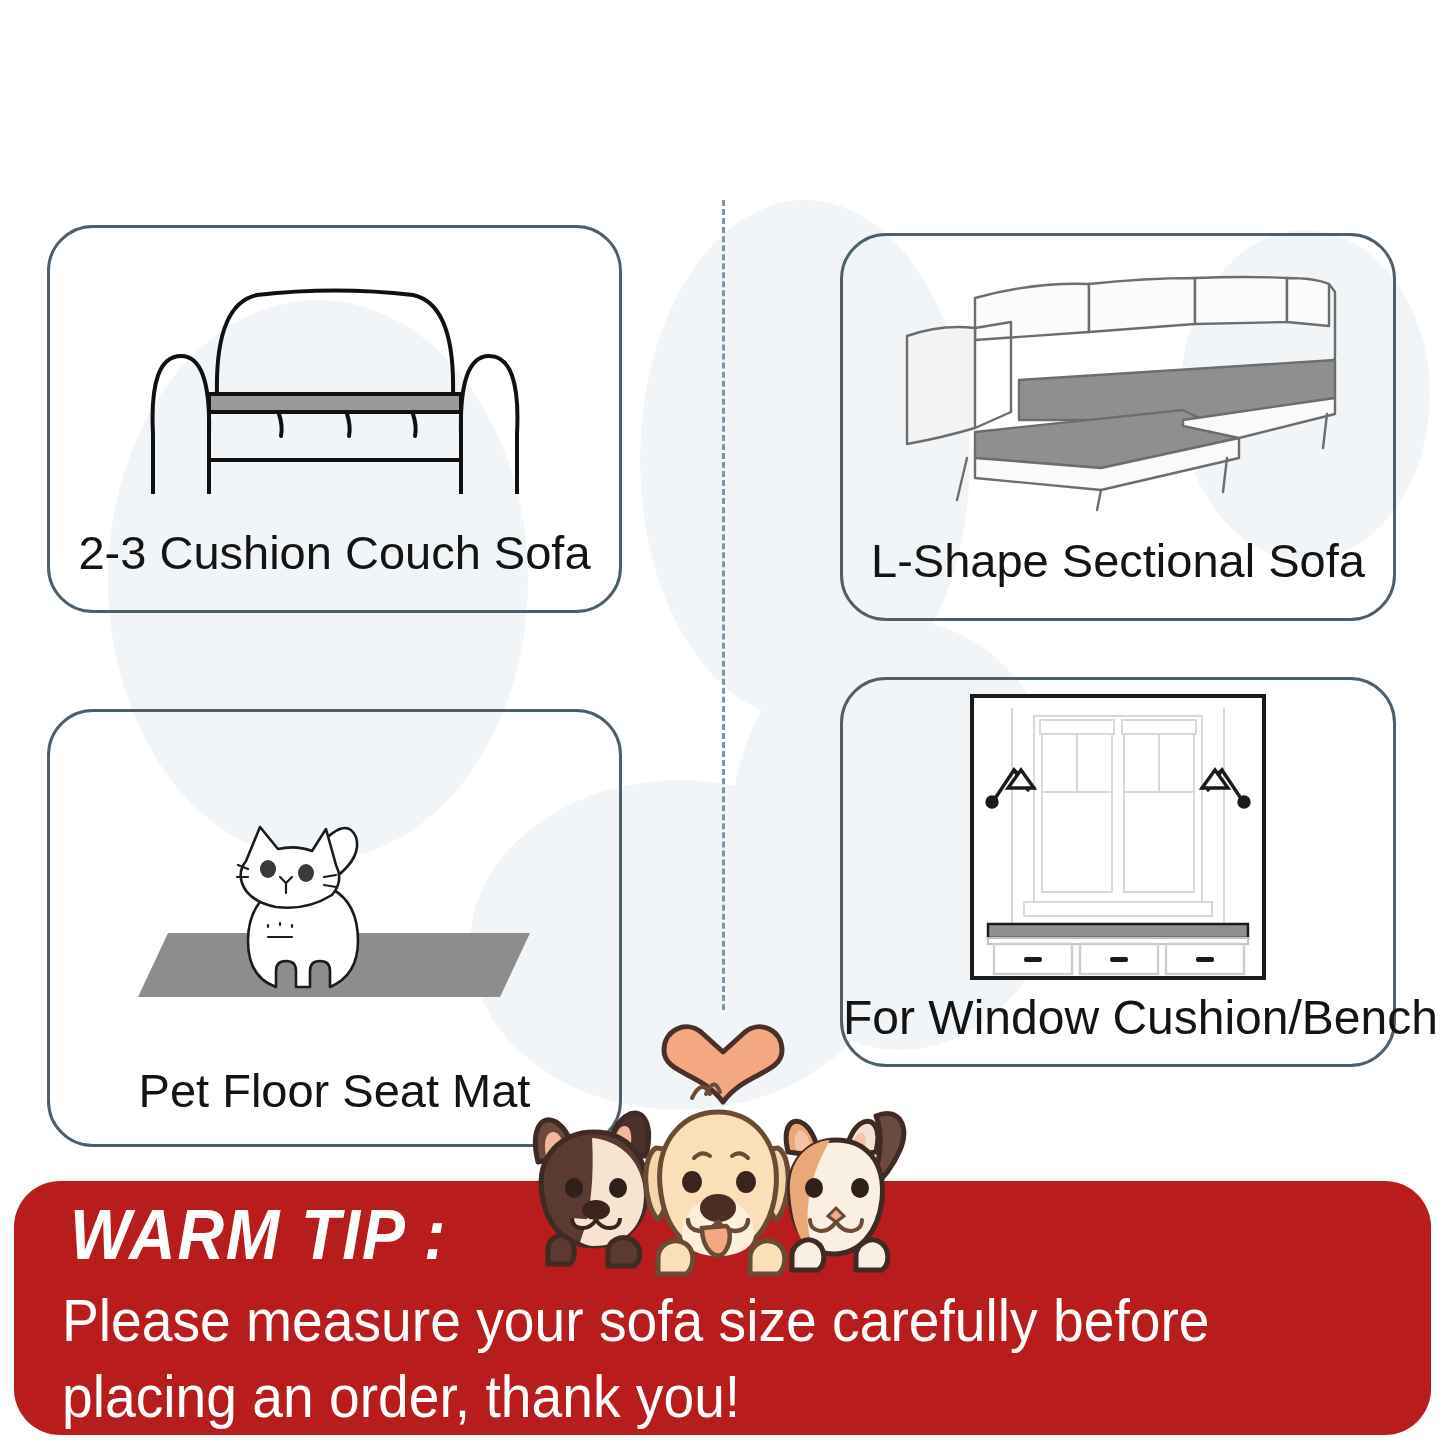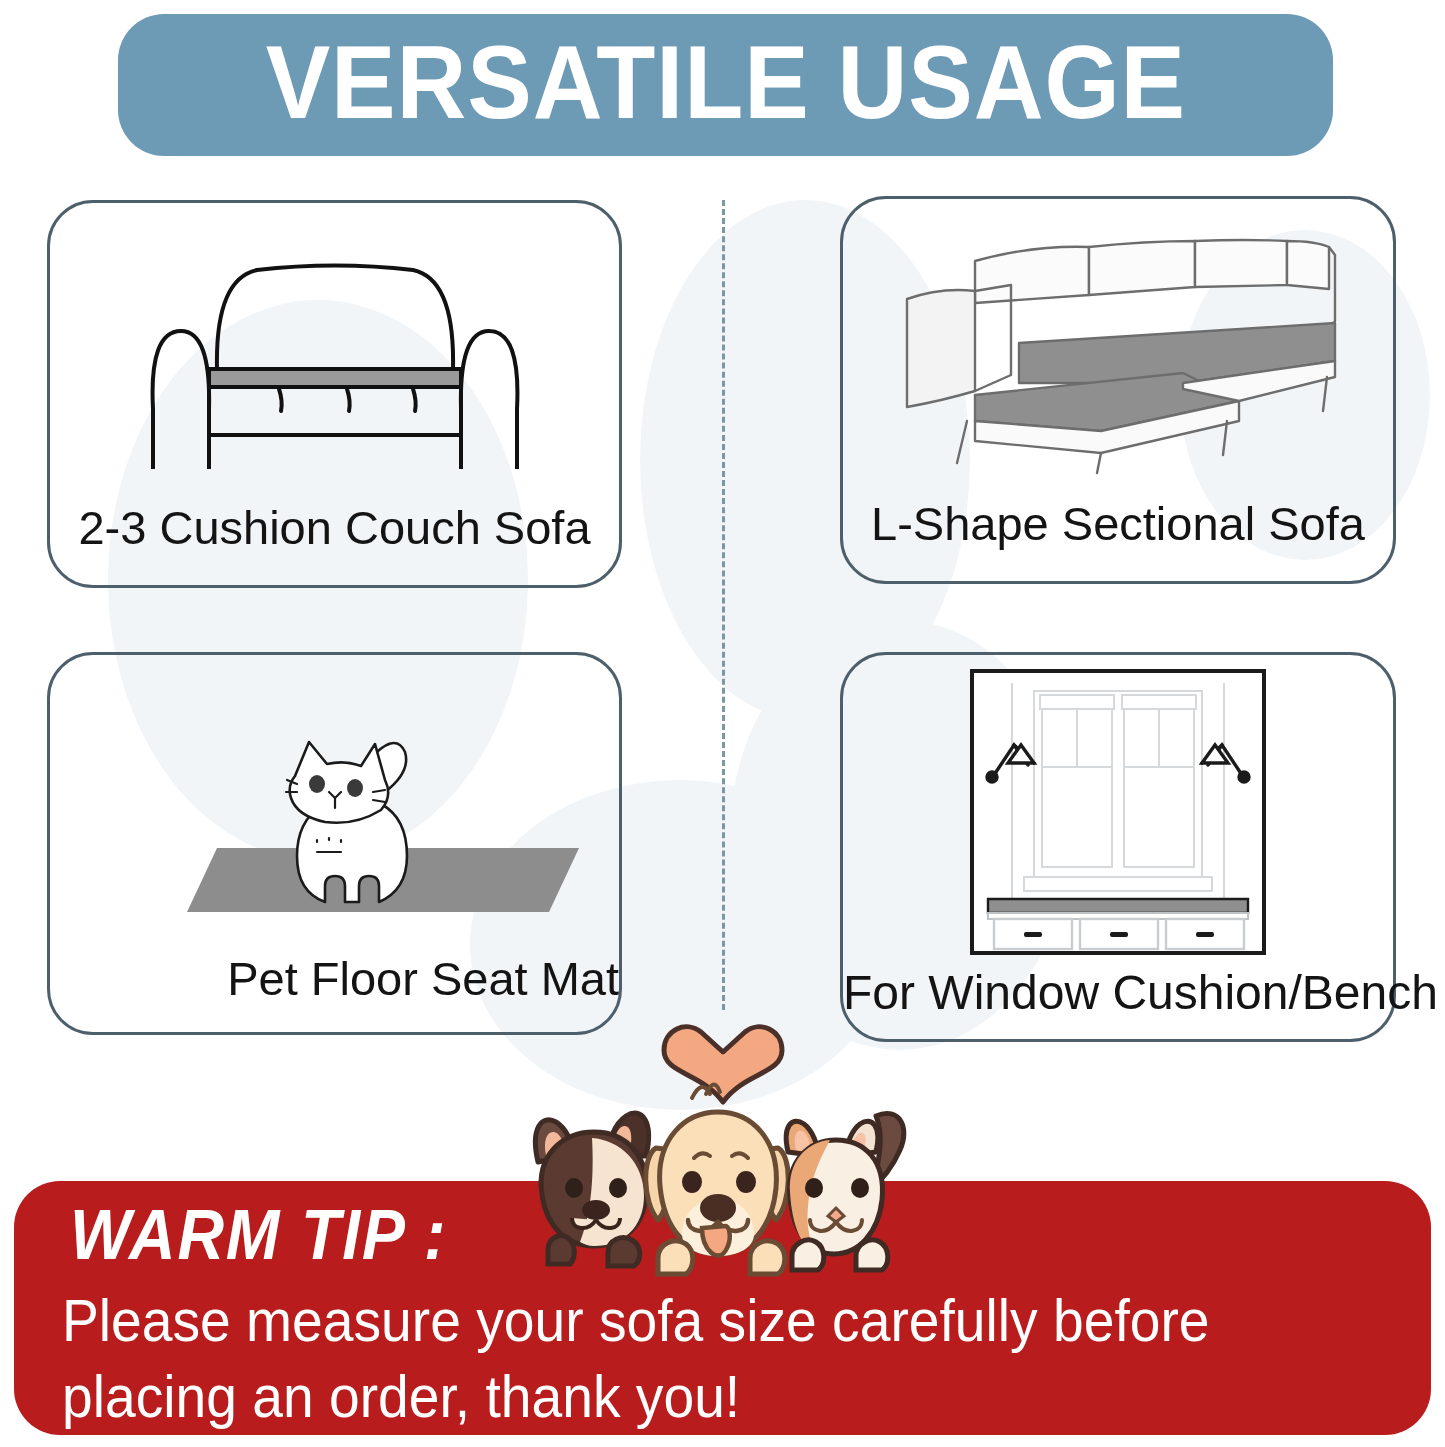--- a/index.html
+++ b/index.html
@@ -55,24 +55,25 @@
 
   
   .card {
     position: absolute;
     border: 3px solid #4c5f6b;
     border-radius: 46px;
     background: transparent;
     z-index: 2;
     display: flex;
     flex-direction: column;
+    margin-top: 25px;
   }
   .card-1 { left: 47px;  top: 200px; width: 575px; height: 388px; }
-  .card-2 { left: 840px; top: 196px; width: 556px; height: 388px; }
-  .card-3 { left: 47px;  top: 652px; width: 575px; height: 383px; align-items: flex-end; }
+  .card-2 { left: 840px; top: 208px; width: 556px; height: 388px; }
+  .card-3 { left: 47px;  top: 684px; width: 575px; height: 438px; }
   .card-4 { left: 840px; top: 652px; width: 556px; height: 390px; }
 
   .card-art {
     flex: 1;
     position: relative;
     display: flex;
     align-items: center;
     justify-content: center;
     overflow: hidden;
   }
@@ -136,23 +137,20 @@
 <body>
 
 <div class="page">
 
   <div class="blob blob-a"></div>
   <div class="blob blob-b"></div>
   <div class="blob blob-c"></div>
   <div class="blob blob-d"></div>
   <div class="blob blob-e"></div>
 
-  <div class="top-banner">
-    <div class="top-banner-title">VERSATILE USAGE</div>
-  </div>
 
   <div class="divider"></div>
 
   <div class="card card-1">
     <div class="card-art">
       <svg width="400" height="230" viewBox="0 0 400 230">
         <g fill="none" stroke="#111111" stroke-width="4" stroke-linejoin="round" stroke-linecap="round">
 
           <path d="M82 130 Q80 40 122 31 Q200 22 278 31 Q320 40 318 130"></path>
 

